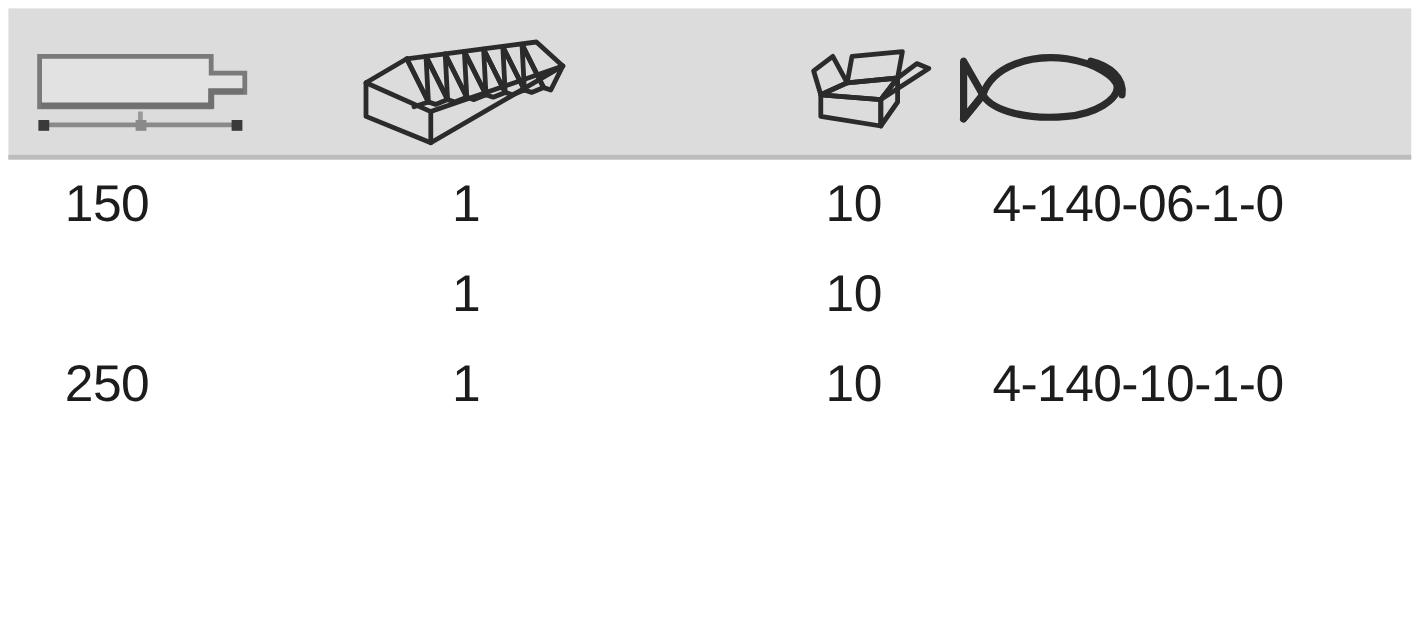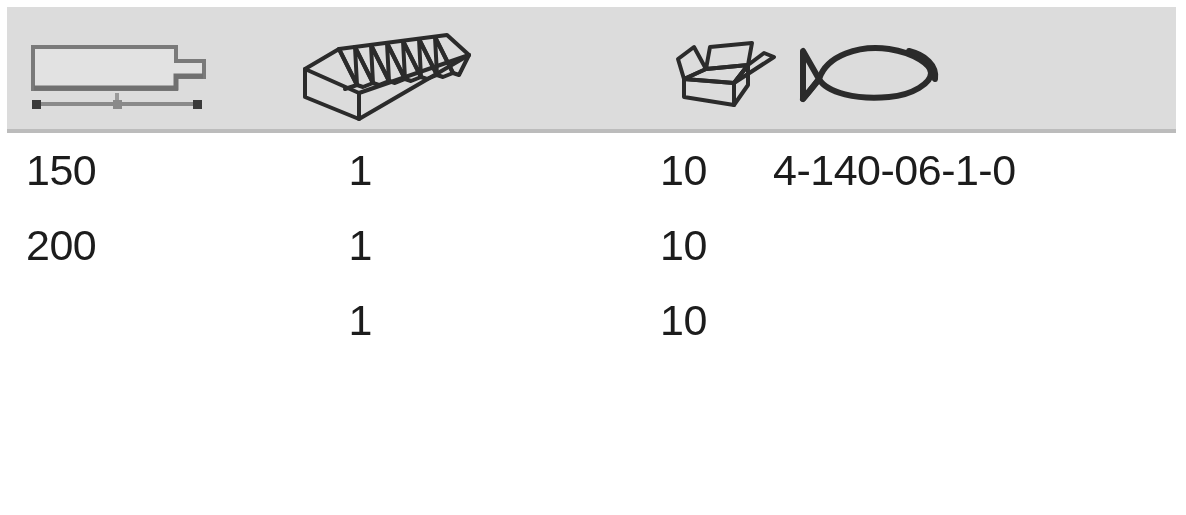--- a/index.html
+++ b/index.html
@@ -46,33 +46,34 @@
   
   .rows {
     position: absolute;
     left: 0;
     top: 133px;
     width: 1186px;
   }
   .row {
     position: relative;
     height: 75px;
+    margin-left: 28px;
   }
   .cell {
     position: absolute;
     font-size: 43px;
     line-height: 75px;
     letter-spacing: -0.5px;
     white-space: nowrap;
     color: #1c1c1c;
   }
   .cell-length  { left: 26px;  top: 0; text-align: left; }
   .cell-cut     { left: 300px; top: 0; width: 72px; text-align: right; }
   .cell-package { left: 660px; top: 0; width: 100px; }
-  .cell-article { left: 773px; top: 0; text-align: center; }
+  .cell-article { left: 799px; top: 0; text-align: center; }
 </style>
 </head>
 <body>
 
 <div class="spec-table">
 
   <div class="header-band">
 
     <svg class="header-icon icon-length" width="185" height="75" viewBox="0 0 185 75">
 
@@ -136,25 +137,26 @@
   <div class="rows">
 
     <div class="row">
       <span class="cell cell-length">150</span>
       <span class="cell cell-cut">1</span>
       <span class="cell cell-package">10</span>
       <span class="cell cell-article">4-140-06-1-0</span>
     </div>
 
     <div class="row">
-      <span class="cell cell-length">200</span>
       <span class="cell cell-cut">1</span>
       <span class="cell cell-package">10</span>
     </div>
 
     <div class="row">
+      <span class="cell cell-length">250</span>
       <span class="cell cell-cut">1</span>
       <span class="cell cell-package">10</span>
+      <span class="cell cell-article">4-140-10-1-0</span>
     </div>
 
   </div>
 
 </div>
 
 </body></html>

